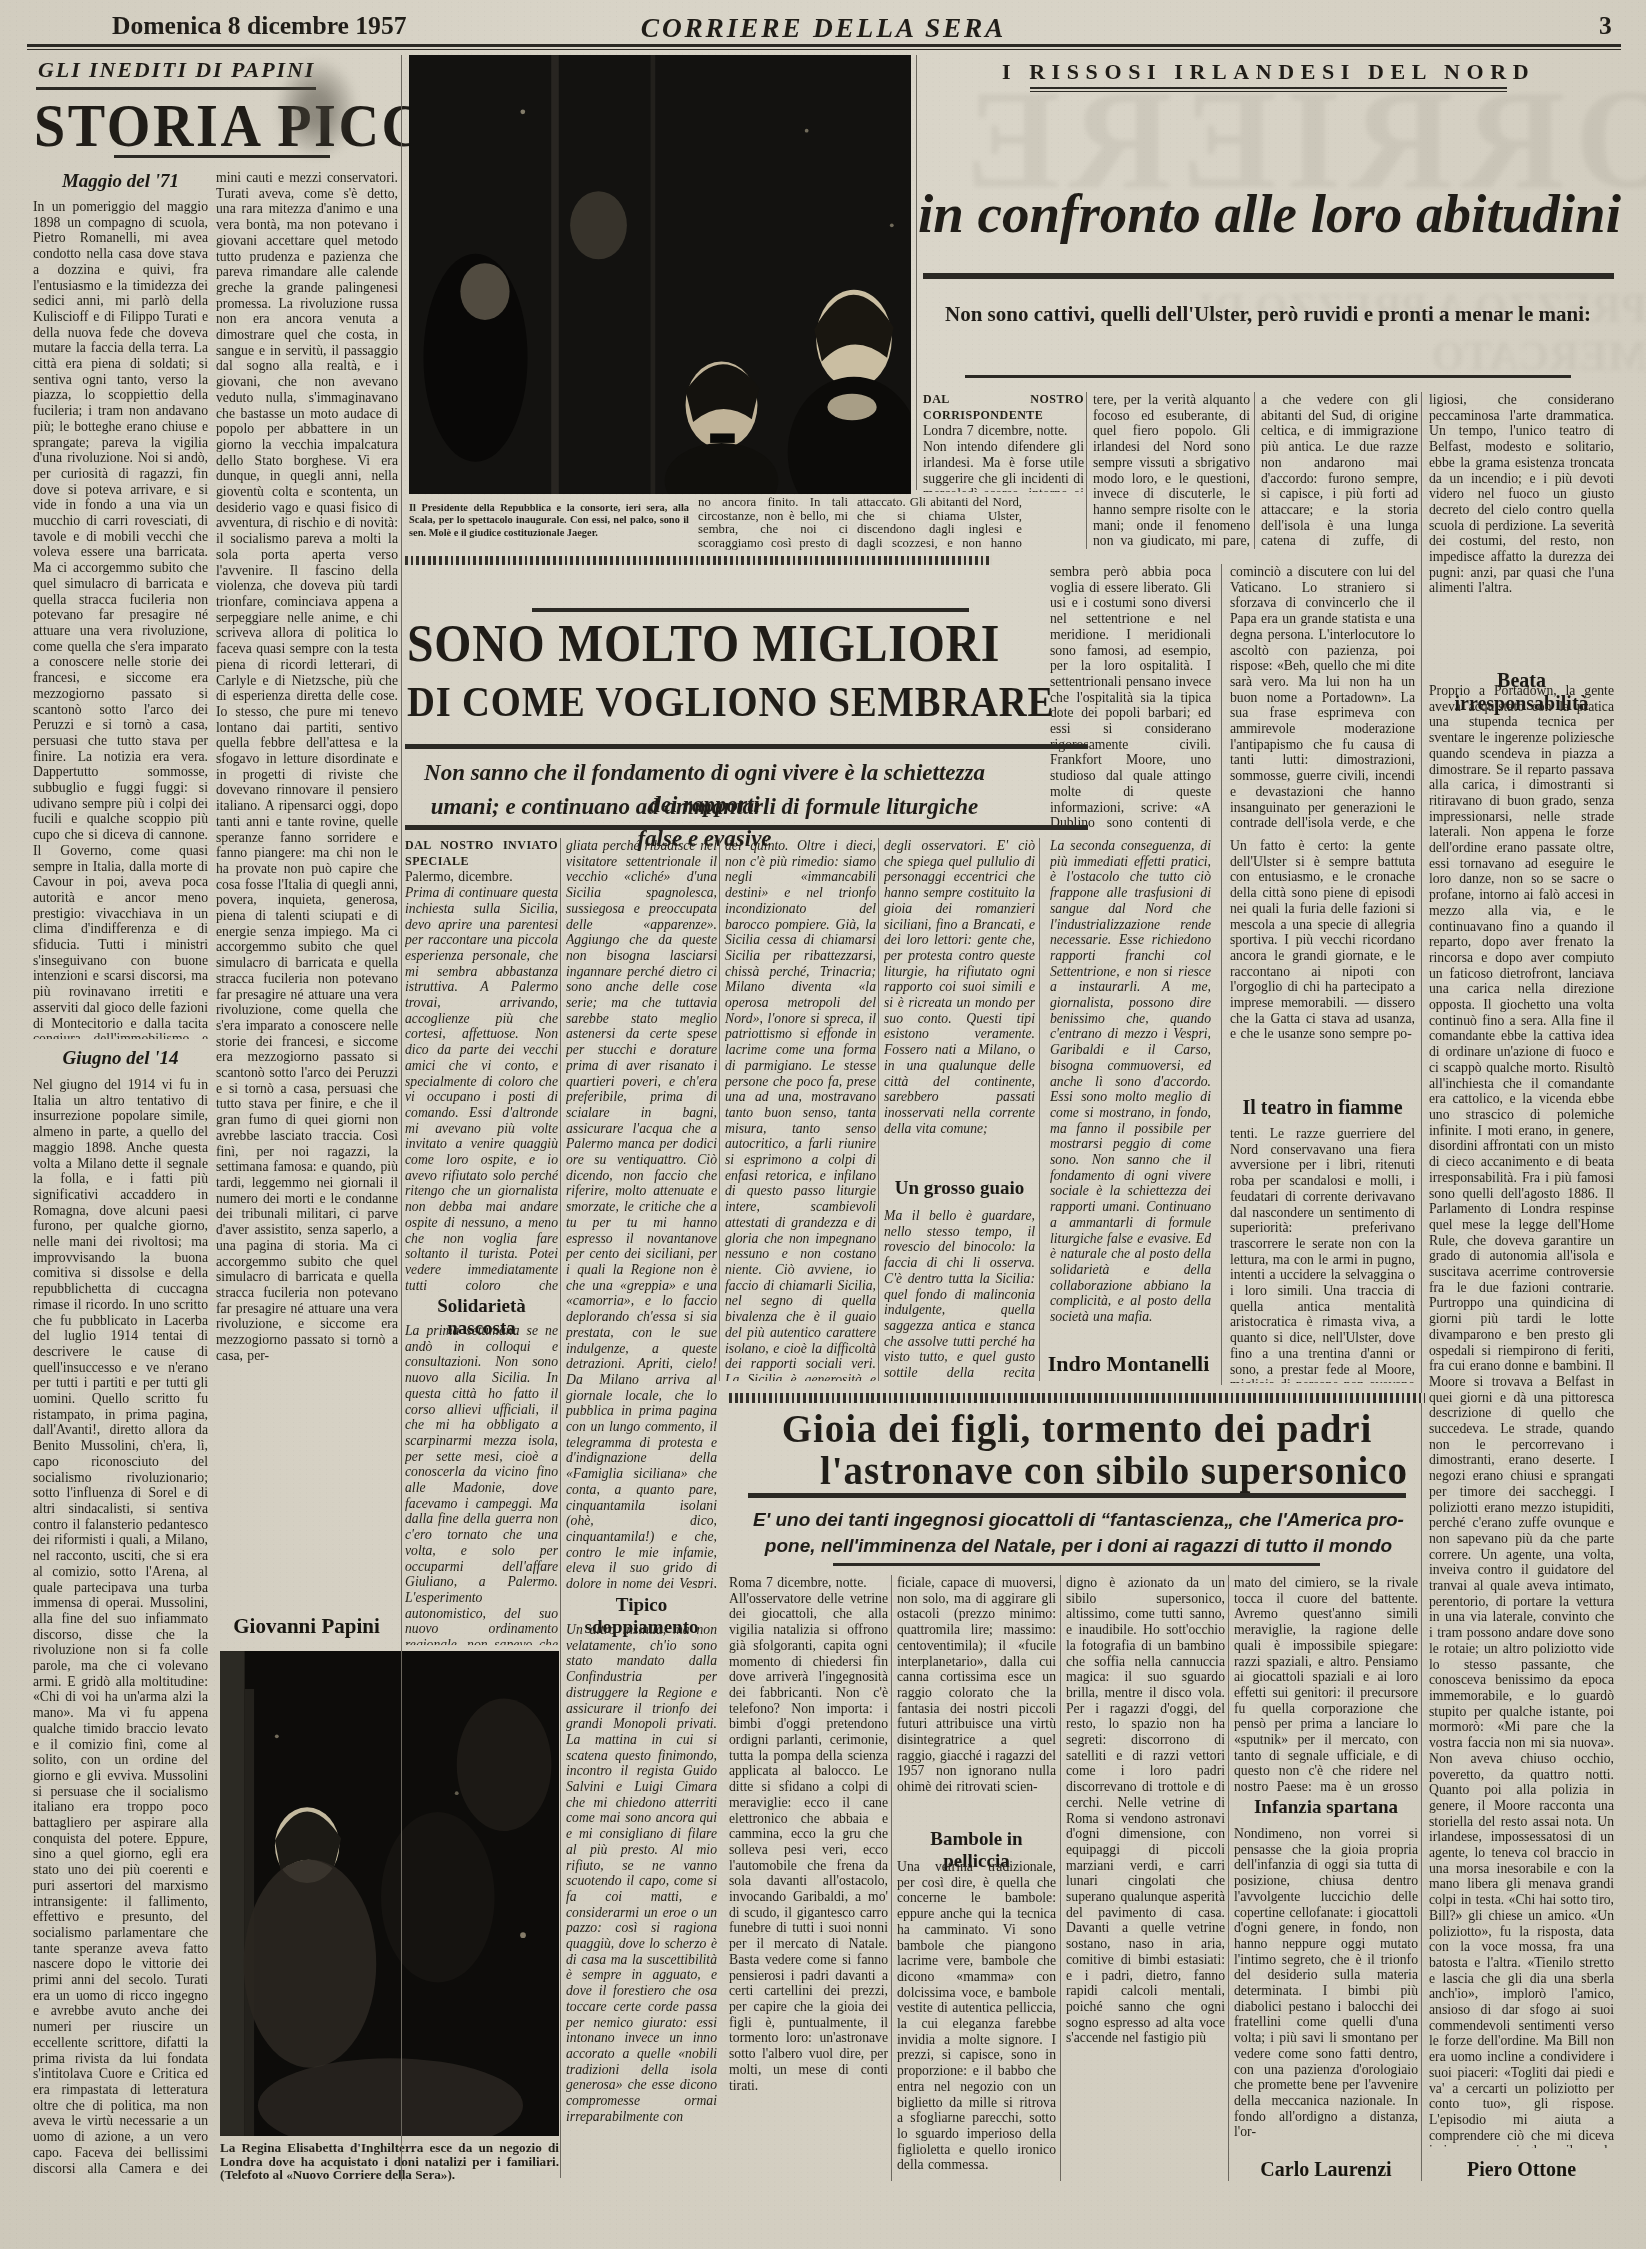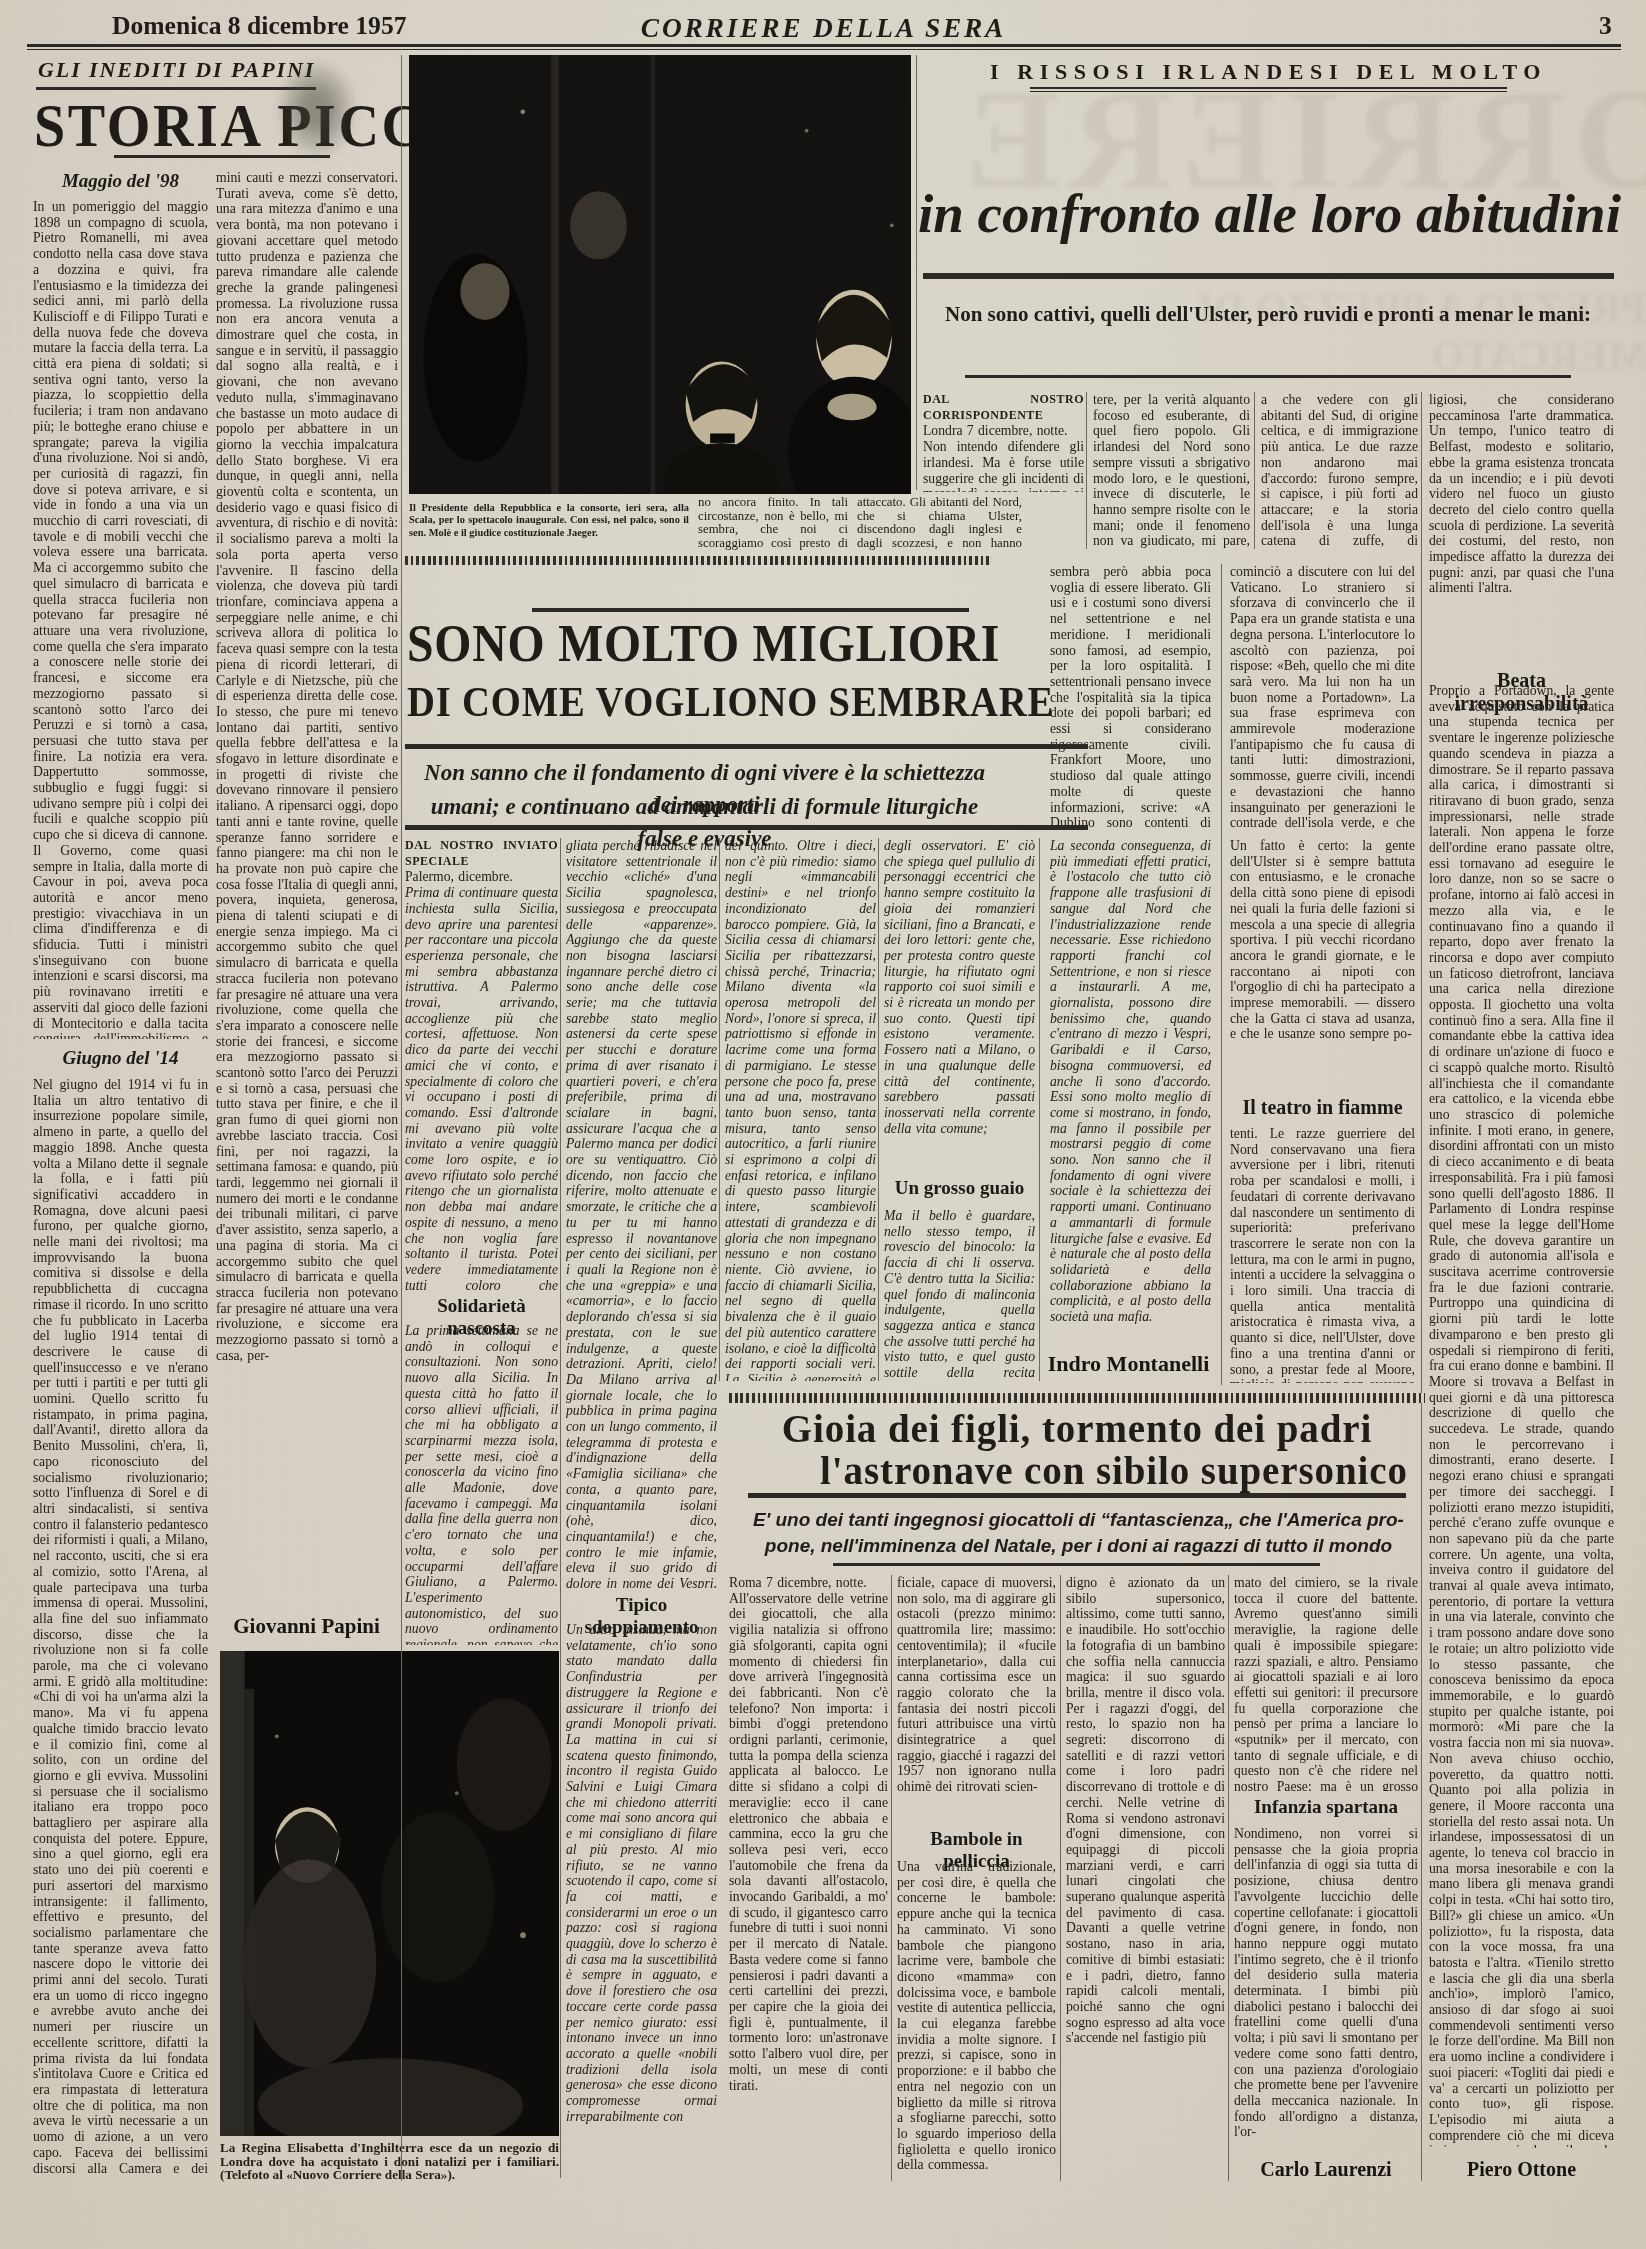--- a/index.html
+++ b/index.html
@@ -39,21 +39,21 @@
 
   <div class="ghost" style="left:956px;top:57px;font-size:142px;letter-spacing:9.5px;transform:scaleX(-1);filter:blur(1.9px);opacity:.14;">CORRIERE</div>
   <div class="ghost" style="left:984px;top:284px;font-size:42px;transform:scaleX(-1);filter:blur(1.9px);opacity:.12;">PREZZO A PREZZO DI MERCATO</div>
 
   <div class="kicker" style="left:38px;top:57px;">GLI INEDITI DI PAPINI</div>
   <div class="rule" style="left:36px;top:87px;width:280px;height:2.8px;"></div>
   <div class="abs" style="left:34px;top:91px;width:435px;font-weight:bold;font-size:61px;letter-spacing:2.8px;transform:scaleX(.92);transform-origin:left;white-space:nowrap;">STORIA PICCOLA</div>
   <div class="rule" style="left:114px;top:155px;width:216px;height:2.8px;"></div>
   <div class="ghost" style="left:274px;top:57px;width:85px;height:104px;background:radial-gradient(#4a463c 20%,transparent 70%);filter:blur(3.8px);opacity:.5;"></div>
 
-  <div class="sub" style="left:33px;top:170px;width:175px;font-style:italic;font-size:19px;">Maggio del '98</div>
+  <div class="sub" style="left:33px;top:170px;width:175px;font-style:italic;font-size:19px;">Maggio del '71</div>
   <div class="col" style="left:33px;top:199px;width:175px;height:840px;">In un pomeriggio del maggio 1898 un compagno di scuola, Pietro Romanelli, mi avea condotto nella casa dove stava a dozzina e quivi, fra l'entusiasmo e la timidezza dei sedici anni, mi parlò della Kuliscioff e di Filippo Turati e della nuova fede che doveva mutare la faccia della terra. La città era piena di soldati; si sentiva ogni tanto, verso la piazza, lo scoppiettio della fucileria; i tram non andavano più; le botteghe erano chiuse e sprangate; pareva la vigilia d'una rivoluzione. Noi si andò, per curiosità di ragazzi, fin dove si poteva arrivare, e si vide in fondo a una via un mucchio di carri rovesciati, di tavole e di mobili vecchi che voleva essere una barricata. Ma ci accorgemmo subito che quel simulacro di barricata e quella stracca fucileria non potevano far presagire né attuare una vera rivoluzione, come quella che s'era imparato a conoscere nelle storie dei francesi, e siccome era mezzogiorno passato si scantonò sotto l'arco dei Peruzzi e si tornò a casa, persuasi che tutto stava per finire. La notizia era vera. Dappertutto sommosse, subbuglio e fuggi fuggi: si udivano sempre più i colpi dei fucili e qualche scoppio più cupo che si diceva di cannone. Il Governo, come quasi sempre in Italia, dalla morte di Cavour in poi, aveva poca autorità e ancor meno prestigio: vivacchiava in un clima d'indifferenza e di sfiducia. Tutti i ministri s'inseguivano con buone intenzioni e scarsi discorsi, ma più rovinavano irretiti e asserviti dal gioco delle fazioni di Montecitorio e dalla tacita congiura dell'immobilismo e della burocrazia. V'era, perciò, come ho detto, un vago desiderio di novità e in ogni cosa, senza saper bene in che cosa dovesse consistere: tale novità e da qual punto dell'orizzonte dovesse sorgere. I patrioti provavano che l'Italia era troppo condiscendente verso gli alleati, che allora erano la Germania e l'Austria; i socialisti sentivano che la conquista dello Stato, con quella andatura lemme lemme dei parlamentari addomesticati, procedeva troppo incerta e lenta; i giovani intellettuali erano tediati e nauseati dalla neutralità decadente delle classi dominanti.</div>
   <div class="sub" style="left:33px;top:1047px;width:175px;font-style:italic;font-size:19px;">Giugno del '14</div>
   <div class="col" style="left:33px;top:1077px;width:175px;height:1100px;">Nel giugno del 1914 vi fu in Italia un altro tentativo di insurrezione popolare simile, almeno in parte, a quello del maggio 1898. Anche questa volta a Milano dette il segnale la folla, e i fatti più significativi accaddero in Romagna, dove alcuni paesi furono, per qualche giorno, nelle mani dei rivoltosi; ma improvvisando la buona comitiva si dissolse e della repubblichetta di cuccagna rimase il ricordo. In uno scritto che fu pubblicato in Lacerba del luglio 1914 tentai di descrivere le cause di quell'insuccesso e ve n'erano per tutti i partiti e per tutti gli uomini. Quello scritto fu ristampato, in prima pagina, dall'Avanti!, diretto allora da Benito Mussolini, ch'era, lì, capo riconosciuto del socialismo rivoluzionario; sotto l'influenza di Sorel e di altri sindacalisti, si sentiva contro il falansterio pedantesco dei riformisti i quali, a Milano, nel racconto, usciti, che si era al comizio, sotto l'Arena, al quale partecipava una turba immensa di operai. Mussolini, alla fine del suo infiammato discorso, disse che la rivoluzione non si fa colle parole, ma che ci volevano armi. E gridò alla moltitudine: «Chi di voi ha un'arma alzi la mano». Ma vi fu appena qualche timido braccio levato e il comizio finì, come al solito, con un ordine del giorno e gli evviva. Mussolini si persuase che il socialismo italiano era troppo poco battagliero per aspirare alla conquista del potere. Eppure, sino a quel giorno, egli era stato uno dei più coerenti e puri assertori del marxismo intransigente: il fallimento, effettivo e presunto, del socialismo parlamentare che tante speranze aveva fatto nascere dopo le vittorie dei primi anni del secolo. Turati era un uomo di ricco ingegno e avrebbe avuto anche dei numeri per riuscire un eccellente scrittore, difatti la prima rivista da lui fondata s'intitolava Cuore e Critica ed era rimpastata di letteratura oltre che di politica, ma non aveva le virtù necessarie a un uomo di azione, a un vero capo. Faceva dei bellissimi discorsi alla Camera e dei bellissimi articoli nella Critica Sociale, ma non giocava di rimessa e attendeva gli eventi fidando nella lenta evoluzione della classe operaia e nella propaganda sindacalista. Agli occhi di molti, i bravi parlamentari riformisti apparivano ormai uo-</div>
   <div class="col" style="left:216px;top:170px;width:182px;height:1438px;">mini cauti e mezzi conservatori. Turati aveva, come s'è detto, una rara mitezza d'animo e una vera bontà, ma non potevano i giovani accettare quel metodo tutto prudenza e pazienza che pareva rimandare alle calende greche la grande palingenesi promessa. La rivoluzione russa non era ancora venuta a dimostrare quel che costa, in sangue e in servitù, il passaggio dal sogno alla realtà, e i giovani, che non avevano veduto nulla, s'immaginavano che bastasse un moto audace di popolo per abbattere in un giorno la vecchia impalcatura dello Stato borghese. Vi era dunque, in quegli anni, nella gioventù colta e scontenta, un desiderio vago e quasi fisico di avventura, di rischio e di novità: il socialismo pareva a molti la sola porta aperta verso l'avvenire. Il fascino della violenza, che doveva più tardi trionfare, cominciava appena a serpeggiare nelle anime, e chi scriveva allora di politica lo faceva quasi sempre con la testa piena di ricordi letterari, di Carlyle e di Nietzsche, più che di esperienza diretta delle cose. Io stesso, che pure mi tenevo lontano dai partiti, sentivo quella febbre dell'attesa e la sfogavo in letture disordinate e in progetti di riviste che dovevano rinnovare il pensiero italiano. A ripensarci oggi, dopo tanti anni e tante rovine, quelle speranze fanno sorridere e fanno piangere: ma chi non le ha provate non può capire che cosa fosse l'Italia di quegli anni, povera, inquieta, generosa, piena di talenti sciupati e di energie senza impiego. Ma ci accorgemmo subito che quel simulacro di barricata e quella stracca fucileria non potevano far presagire né attuare una vera rivoluzione, come quella che s'era imparato a conoscere nelle storie dei francesi, e siccome era mezzogiorno passato si scantonò sotto l'arco dei Peruzzi e si tornò a casa, persuasi che tutto stava per finire, e che il gran fumo di quei giorni non avrebbe lasciato traccia. Così finì, per noi ragazzi, la settimana famosa: e quando, più tardi, leggemmo nei giornali il numero dei morti e le condanne dei tribunali militari, ci parve d'aver assistito, senza saperlo, a una pagina di storia. Ma ci accorgemmo subito che quel simulacro di barricata e quella stracca fucileria non potevano far presagire né attuare una vera rivoluzione, e siccome era mezzogiorno passato si tornò a casa, per-</div>
   <div class="sig" style="left:225px;top:1614px;width:163px;font-size:21px;">Giovanni Papini</div>
 
   <div class="photo" style="left:220px;top:1651px;width:339px;height:485px;background:#0f0e0c;">
     <svg width="339" height="485" xmlns="http://www.w3.org/2000/svg" viewBox="0 0 358 512">
       <rect width="358" height="512" fill="#0d0c0a"></rect>
       <rect x="0" y="0" width="26" height="512" fill="#3a372f" opacity="0.7"></rect>
@@ -93,21 +93,21 @@
       <circle cx="420" cy="80" r="2" fill="#cfc3a6" opacity="0.5"></circle>
       <circle cx="510" cy="180" r="2" fill="#cfc3a6" opacity="0.5"></circle>
     </svg>
   </div>
   <div class="cap" style="left:409px;top:502px;width:280px;font-size:10.4px;line-height:12.3px;">Il Presidente della Repubblica e la consorte, ieri sera, alla Scala, per lo spettacolo inaugurale. Con essi, nel palco, sono il sen. Molè e il giudice costituzionale Jaeger.</div>
   <div class="col" style="left:698px;top:496px;width:150px;height:55px;font-size:12.8px;line-height:13.7px;">no ancora finito. In tali circostanze, non è bello, mi sembra, che noi ci scoraggiamo così presto di fronte al carat-</div>
   <div class="col" style="left:857px;top:496px;width:165px;height:55px;font-size:12.8px;line-height:13.7px;">attaccato. Gli abitanti del Nord, che si chiama Ulster, discendono dagli inglesi e dagli scozzesi, e non hanno niente</div>
 
   <div class="vrule" style="left:916px;top:55px;height:435px;"></div>
 
-  <div class="abs" style="left:923px;top:59px;width:691px;text-align:center;font-weight:bold;font-size:22px;letter-spacing:6.6px;">I RISSOSI IRLANDESI DEL MOLTO</div>
+  <div class="abs" style="left:923px;top:59px;width:691px;text-align:center;font-weight:bold;font-size:22px;letter-spacing:6.6px;">I RISSOSI IRLANDESI DEL NORD</div>
   <div class="rule" style="left:1030px;top:87px;width:477px;height:1.9px;"></div>
   <div class="rule" style="left:1030px;top:91px;width:477px;height:0.9px;"></div>
   <div class="abs" style="left:918px;top:182px;width:700px;text-align:center;font-weight:bold;font-style:italic;font-size:55px;white-space:nowrap;">in confronto alle loro abitudini</div>
   <div class="rule" style="left:923px;top:273px;width:691px;height:5.7px;"></div>
   <div class="abs" style="left:932px;top:297px;width:672px;text-align:center;font-weight:bold;font-size:21px;line-height:34px;">Non sono cattivi, quelli dell'Ulster, però ruvidi e pronti a menar le mani:</div>
   <div class="rule" style="left:965px;top:375px;width:606px;height:2.8px;"></div>
 
   <div class="col" style="left:923px;top:392px;width:161px;height:100px;">
     <div class="byline">DAL NOSTRO CORRISPONDENTE</div>
     <div class="dateline">Londra 7 dicembre, notte.</div>

